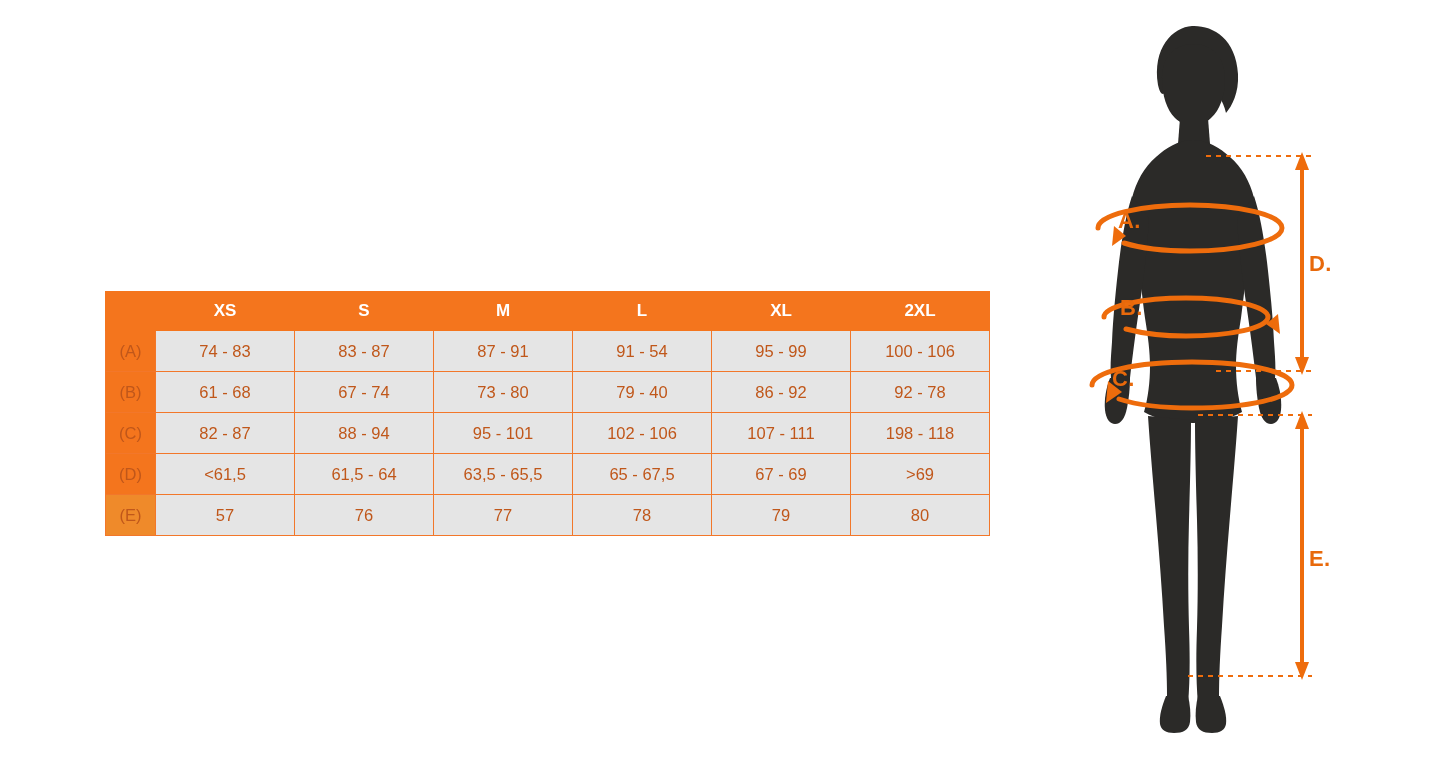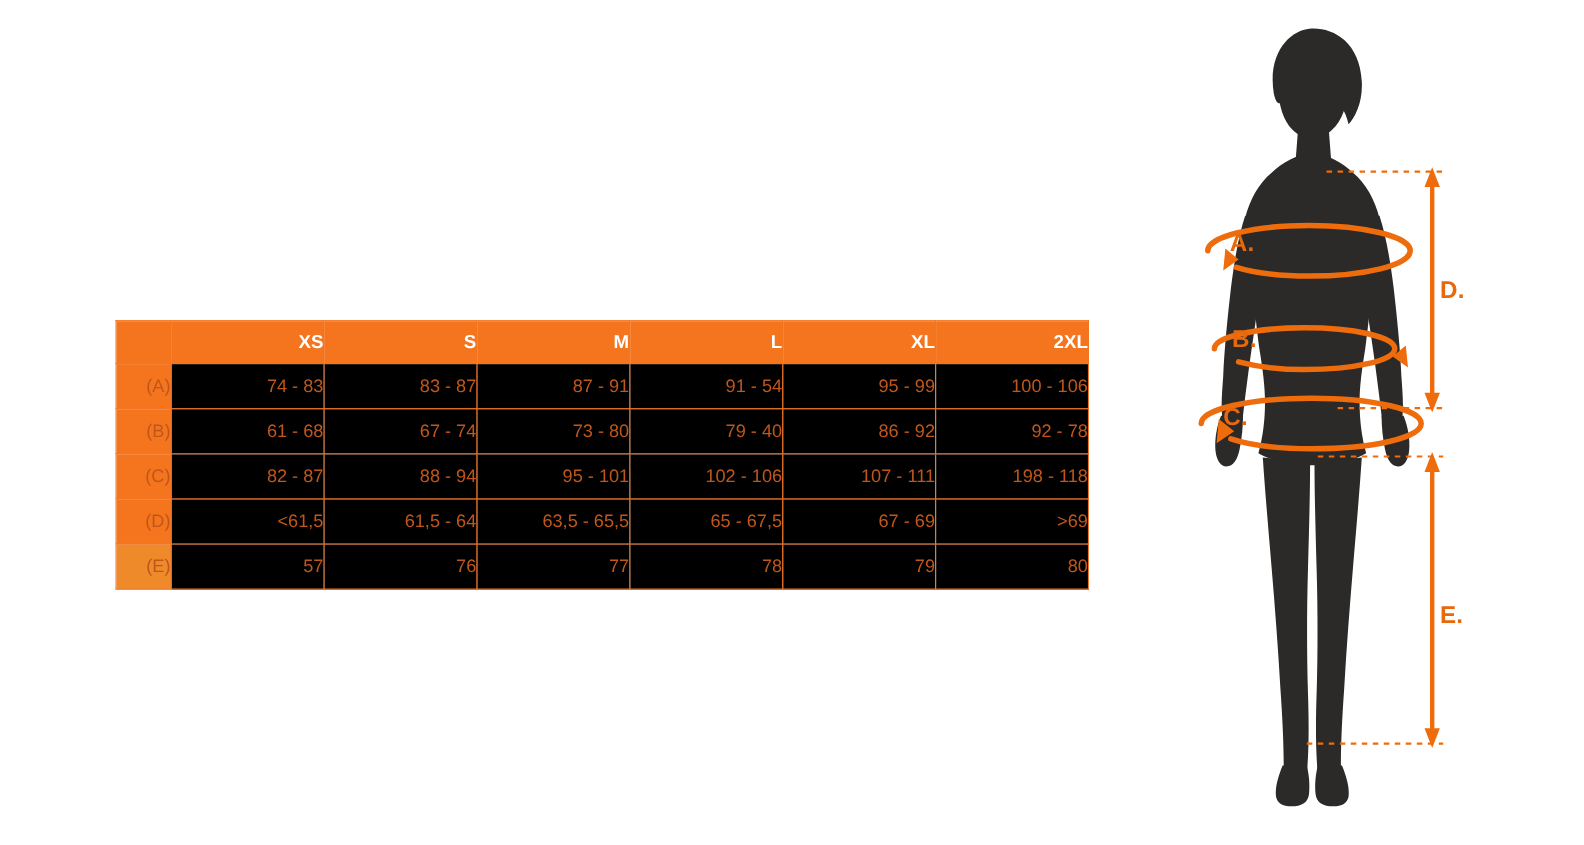--- a/index.html
+++ b/index.html
@@ -24,21 +24,21 @@
   }
   table.size-table {
     border-collapse: collapse;
     width: 885px;
     table-layout: fixed;
   }
   table.size-table td,
   table.size-table th {
     border: 1px solid #f2772a;
     padding: 0;
-    text-align: right;
+    text-align: center;
     vertical-align: middle;
     font-size: 16.5px;
     color: #c0571a;
     font-weight: normal;
     height: 40px;
     margin-top: 24px;
   }
   table.size-table thead th {
     background: #f4751d;
     color: #ffffff;
@@ -58,21 +58,21 @@
     background: #f4751d;
     color: #ffffff;
     font-weight: bold;
     font-size: 16px;
     border-color: #f4751d;
   }
   tbody tr:last-child td.rowlabel {
     background: #ef8a2a;
   }
   td.value {
-    background: #000000;
+    background: #e5e5e5;
   }
 
   
   #figure-panel {
     position: absolute;
     left: 1040px;
     top: 0;
     width: 400px;
     height: 768px;
   }

